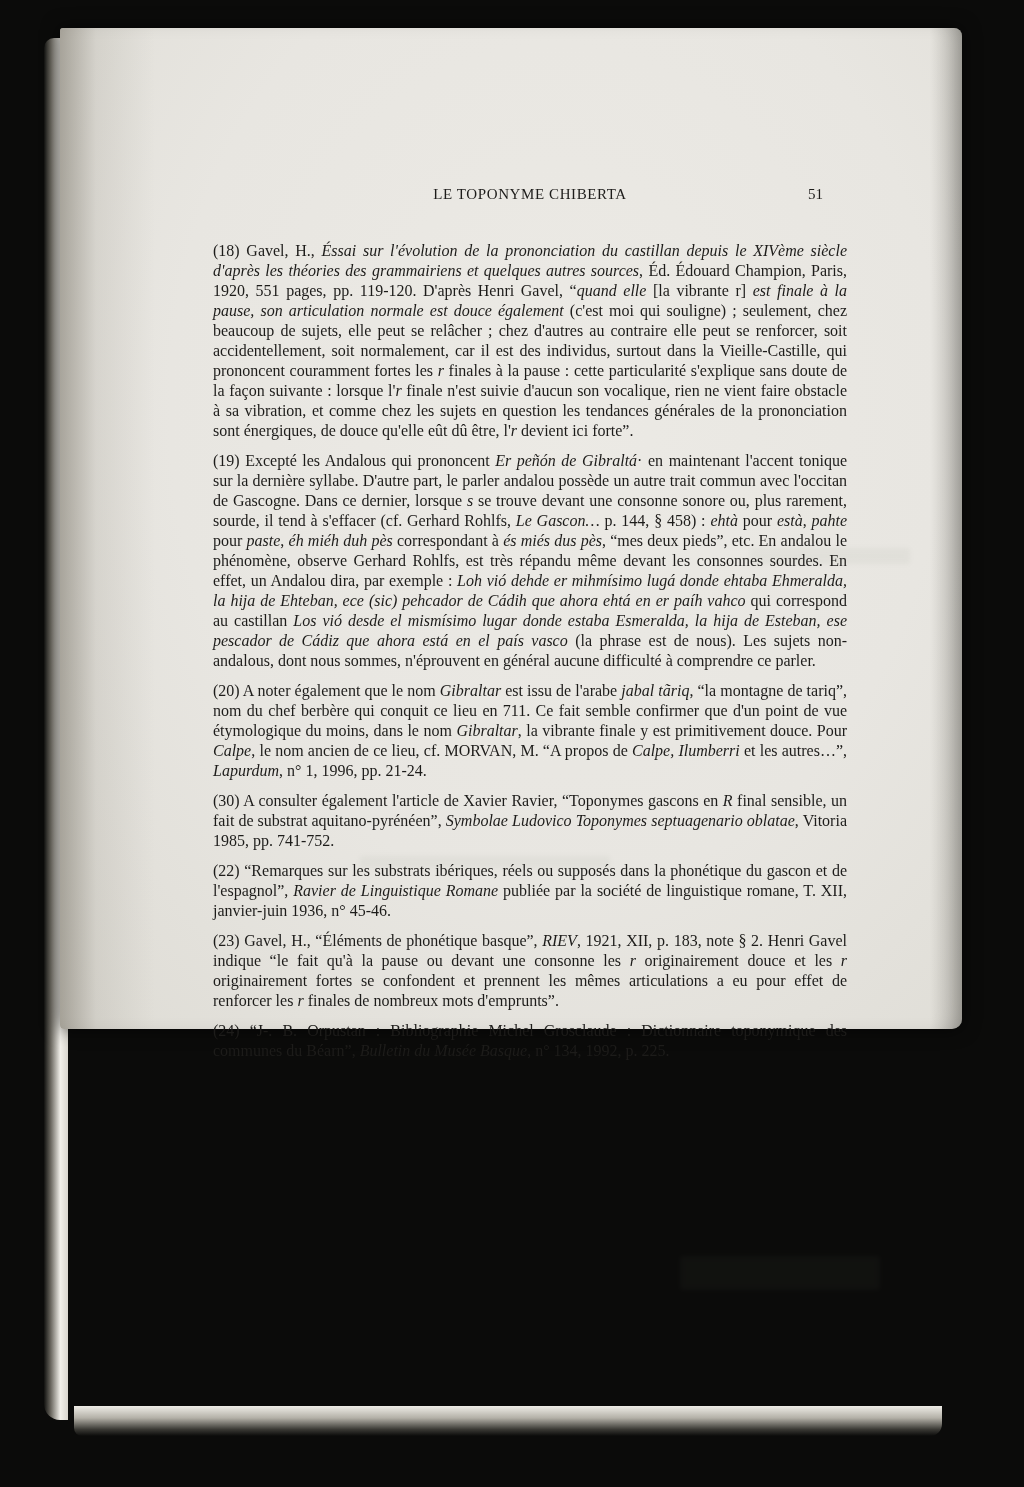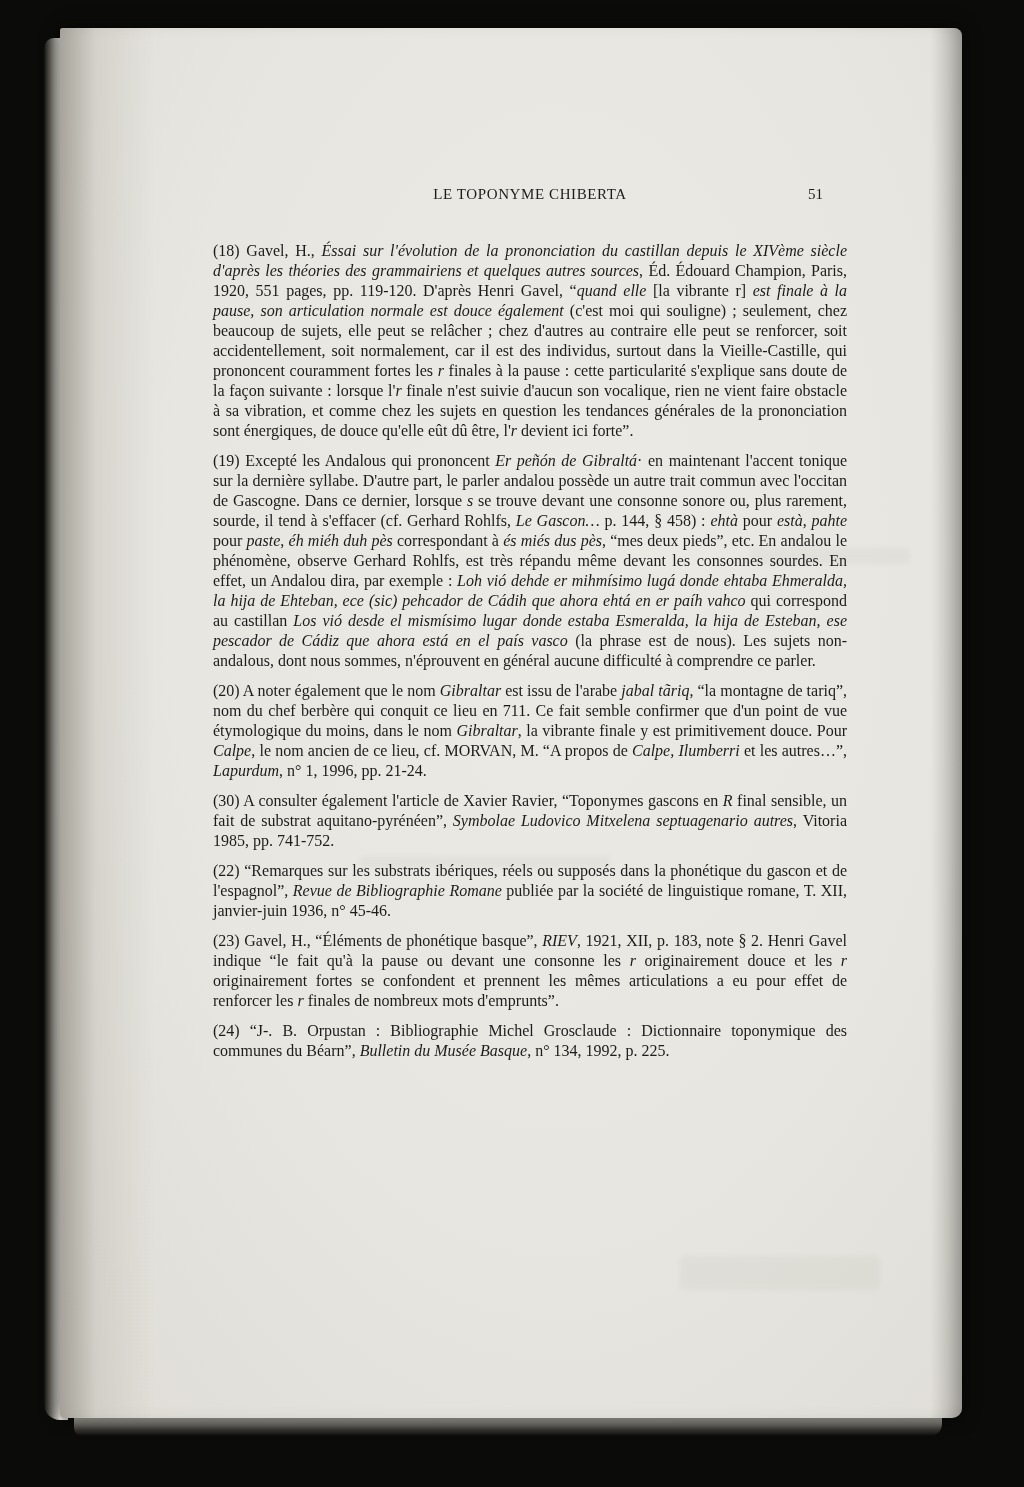--- a/index.html
+++ b/index.html
@@ -19,21 +19,21 @@
     border-radius: 10px 0 0 16px;
   }
   
   .edge-bottom {
     position: absolute; left: 74px; top: 1406px; width: 868px; height: 30px;
     background: linear-gradient(to bottom, #efede7 0%, #b3b0a7 40%, #3a3934 78%, #0b0b0a 100%);
     border-radius: 0 0 12px 8px;
   }
 
   .page {
-    position: absolute; left: 60px; top: 28px; width: 902px; height: 1390px;
+    position: absolute; left: 60px; top: 28px; width: 902px; height: 1001px;
     background: radial-gradient(ellipse at 55% 38%, #eceae5 0%, var(--paper, #e8e6e1) 55%, #dedcd5 100%);
     border-radius: 3px 8px 10px 4px;
     box-shadow: 0 0 18px rgba(0,0,0,.65), inset -14px 0 22px -14px rgba(0,0,0,.35);
   }
   
   .page::before {
     content: ""; position: absolute; left: 0; top: 0; bottom: 0; width: 95px;
     background: linear-gradient(to right, rgba(118,113,101,.55) 0%, rgba(160,156,146,.22) 38%, rgba(233,231,226,0) 100%);
     border-radius: 3px 0 0 4px; pointer-events: none;
   }
@@ -85,20 +85,20 @@
 
     <div class="content">
       <div class="header">
         <span>LE TOPONYME CHIBERTA</span>
         <span class="page-number">51</span>
       </div>
       <div id="footnotes">
           <p class="footnote"><span>(18) Gavel, H., </span><span class="it">Éssai sur l'évolution de la prononciation du castillan depuis le XIVème siècle d'après les théories des grammairiens et quelques autres sources</span><span>, Éd. Édouard Champion, Paris, 1920, 551 pages, pp. 119-120. D'après Henri Gavel, “</span><span class="it">quand elle</span><span> [la vibrante r] </span><span class="it">est finale à la pause, son articulation normale est douce également</span><span> (c'est moi qui souligne) ; seulement, chez beaucoup de sujets, elle peut se relâcher ; chez d'autres au contraire elle peut se renforcer, soit accidentellement, soit normalement, car il est des individus, surtout dans la Vieille-Castille, qui prononcent couramment fortes les </span><span class="it">r</span><span> finales à la pause : cette particularité s'explique sans doute de la façon suivante : lorsque l'</span><span class="it">r</span><span> finale n'est suivie d'aucun son vocalique, rien ne vient faire obstacle à sa vibration, et comme chez les sujets en question les tendances générales de la prononciation sont énergiques, de douce qu'elle eût dû être, l'</span><span class="it">r</span><span> devient ici forte”.</span></p>
           <p class="footnote"><span>(19) Excepté les Andalous qui prononcent </span><span class="it">Er peñón de Gibraltá</span><span>· en maintenant l'accent tonique sur la dernière syllabe. D'autre part, le parler andalou possède un autre trait commun avec l'occitan de Gascogne. Dans ce dernier, lorsque </span><span class="it">s</span><span> se trouve devant une consonne sonore ou, plus rarement, sourde, il tend à s'effacer (cf. Gerhard Rohlfs, </span><span class="it">Le Gascon…</span><span> p. 144, § 458) : </span><span class="it">ehtà</span><span> pour </span><span class="it">està</span><span>, </span><span class="it">pahte</span><span> pour </span><span class="it">paste</span><span>, </span><span class="it">éh miéh duh pès</span><span> correspondant à </span><span class="it">és miés dus pès</span><span>, “mes deux pieds”, etc. En andalou le phénomène, observe Gerhard Rohlfs, est très répandu même devant les consonnes sourdes. En effet, un Andalou dira, par exemple : </span><span class="it">Loh vió dehde er mihmísimo lugá donde ehtaba Ehmeralda, la hija de Ehteban, ece (sic) pehcador de Cádih que ahora ehtá en er paíh vahco</span><span> qui correspond au castillan </span><span class="it">Los vió desde el mismísimo lugar donde estaba Esmeralda, la hija de Esteban, ese pescador de Cádiz que ahora está en el país vasco</span><span> (la phrase est de nous). Les sujets non-andalous, dont nous sommes, n'éprouvent en général aucune difficulté à comprendre ce parler.</span></p>
           <p class="footnote"><span>(20) A noter également que le nom </span><span class="it">Gibraltar</span><span> est issu de l'arabe </span><span class="it">jabal tãriq</span><span>, “la montagne de tariq”, nom du chef berbère qui conquit ce lieu en 711. Ce fait semble confirmer que d'un point de vue étymologique du moins, dans le nom </span><span class="it">Gibraltar</span><span>, la vibrante finale y est primitivement douce. Pour </span><span class="it">Calpe</span><span>, le nom ancien de ce lieu, cf. MORVAN, M. “A propos de </span><span class="it">Calpe, Ilumberri</span><span> et les autres…”, </span><span class="it">Lapurdum</span><span>, n° 1, 1996, pp. 21-24.</span></p>
-          <p class="footnote"><span>(30) A consulter également l'article de Xavier Ravier, “Toponymes gascons en </span><span class="it">R</span><span> final sensible, un fait de substrat aquitano-pyrénéen”, </span><span class="it">Symbolae Ludovico Mitxelena septuagenario autres</span><span>, Vitoria 1985, pp. 741-752.</span></p>
-          <p class="footnote"><span>(22) “Remarques sur les substrats ibériques, réels ou supposés dans la phonétique du gascon et de l'espagnol”, </span><span class="it">Revue de Bibliographie Romane</span><span> publiée par la société de linguistique romane, T. XII, janvier-juin 1936, n° 45-46.</span></p>
+          <p class="footnote"><span>(30) A consulter également l'article de Xavier Ravier, “Toponymes gascons en </span><span class="it">R</span><span> final sensible, un fait de substrat aquitano-pyrénéen”, </span><span class="it">Symbolae Ludovico Toponymes septuagenario oblatae</span><span>, Vitoria 1985, pp. 741-752.</span></p>
+          <p class="footnote"><span>(22) “Remarques sur les substrats ibériques, réels ou supposés dans la phonétique du gascon et de l'espagnol”, </span><span class="it">Ravier de Linguistique Romane</span><span> publiée par la société de linguistique romane, T. XII, janvier-juin 1936, n° 45-46.</span></p>
           <p class="footnote"><span>(23) Gavel, H., “Éléments de phonétique basque”, </span><span class="it">RIEV</span><span>, 1921, XII, p. 183, note § 2. Henri Gavel indique “le fait qu'à la pause ou devant une consonne les </span><span class="it">r</span><span> originairement douce et les </span><span class="it">r</span><span> originairement fortes se confondent et prennent les mêmes articulations a eu pour effet de renforcer les </span><span class="it">r</span><span> finales de nombreux mots d'emprunts”.</span></p>
           <p class="footnote"><span>(24) “J-. B. Orpustan : Bibliographie Michel Grosclaude : Dictionnaire toponymique des communes du Béarn”, </span><span class="it">Bulletin du Musée Basque</span><span>, n° 134, 1992, p. 225.</span></p>
         </div>
     </div>
   </div>
 </div>
 
 </body></html>

